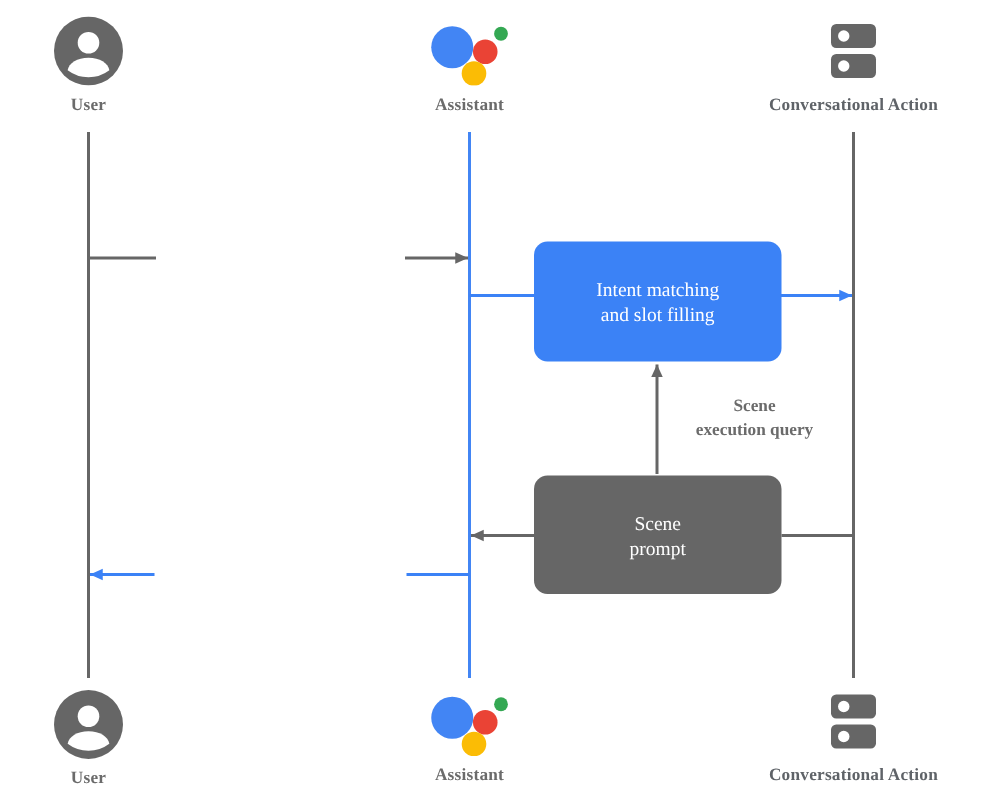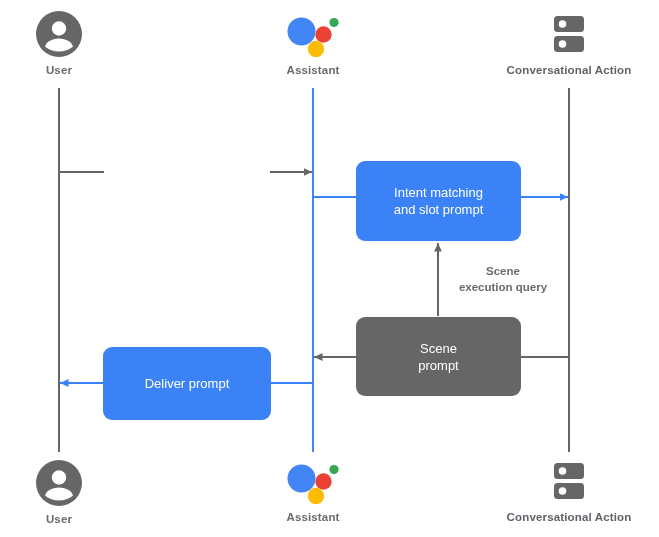--- a/index.html
+++ b/index.html
@@ -9,20 +9,21 @@
   }
   body {
     font-family: "Liberation Sans", sans-serif;
   }
   #canvas {
     position: relative;
     width: 654px;
     height: 537px;
     background: #ffffff;
     overflow: hidden;
+    font-family: Liberation Serif, serif;
   }
   .svg-layer {
     position: absolute;
     left: 0;
     top: 0;
     width: 659px;
     height: 537px;
   }
   
   .actor {
@@ -141,34 +142,31 @@
         <circle cx="17.5" cy="33" r="3.8" fill="#ffffff"></circle>
       </svg>
     </div>
     <div class="actor-label dark">Conversational Action</div>
   </div>
 
 
   <div class="node blue" style="left:356px; top:161px; width:165px; height:80px;">
     <span>
       <span>Intent matching</span><br>
-      <span>and slot prompt</span>
+      <span>and slot filling</span>
     </span>
   </div>
 
   <div class="node gray" style="left:356px; top:317px; width:165px; height:79px;">
     <span>
       <span>Scene</span><br>
       <span>prompt</span>
     </span>
   </div>
 
-  <div class="node blue" style="left:103px; top:347px; width:168px; height:73px;">
-    <span>Deliver prompt</span>
-  </div>
 
   <div class="loop-label" style="left:443px; top:263px; width:120px;">
     <span>Scene</span><br>
     <span>execution query</span>
   </div>
 
   <div class="actor" style="left:-21px; top:459px;">
     <div class="icon-wrap">
       <svg width="46" height="46" viewBox="0 0 46 46" xmlns="http://www.w3.org/2000/svg">
         <circle cx="23" cy="23" r="23" fill="#666666"></circle>

